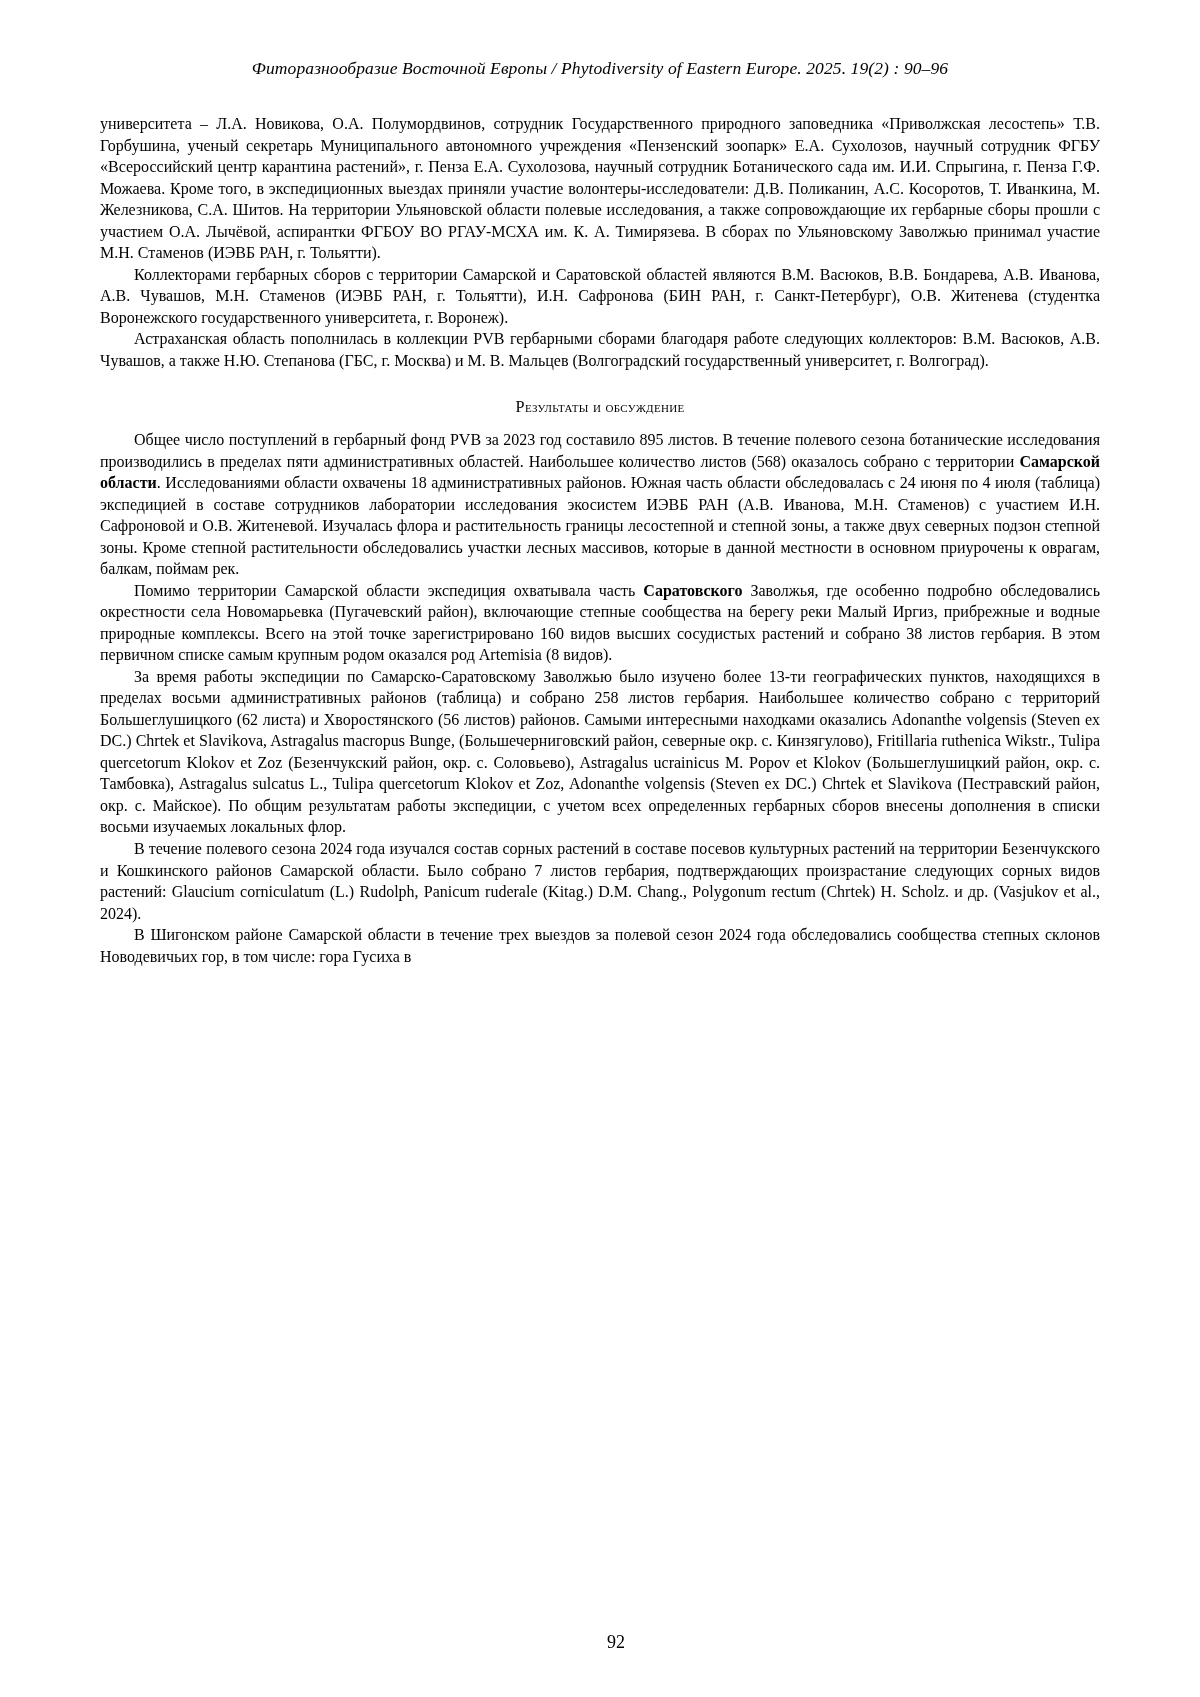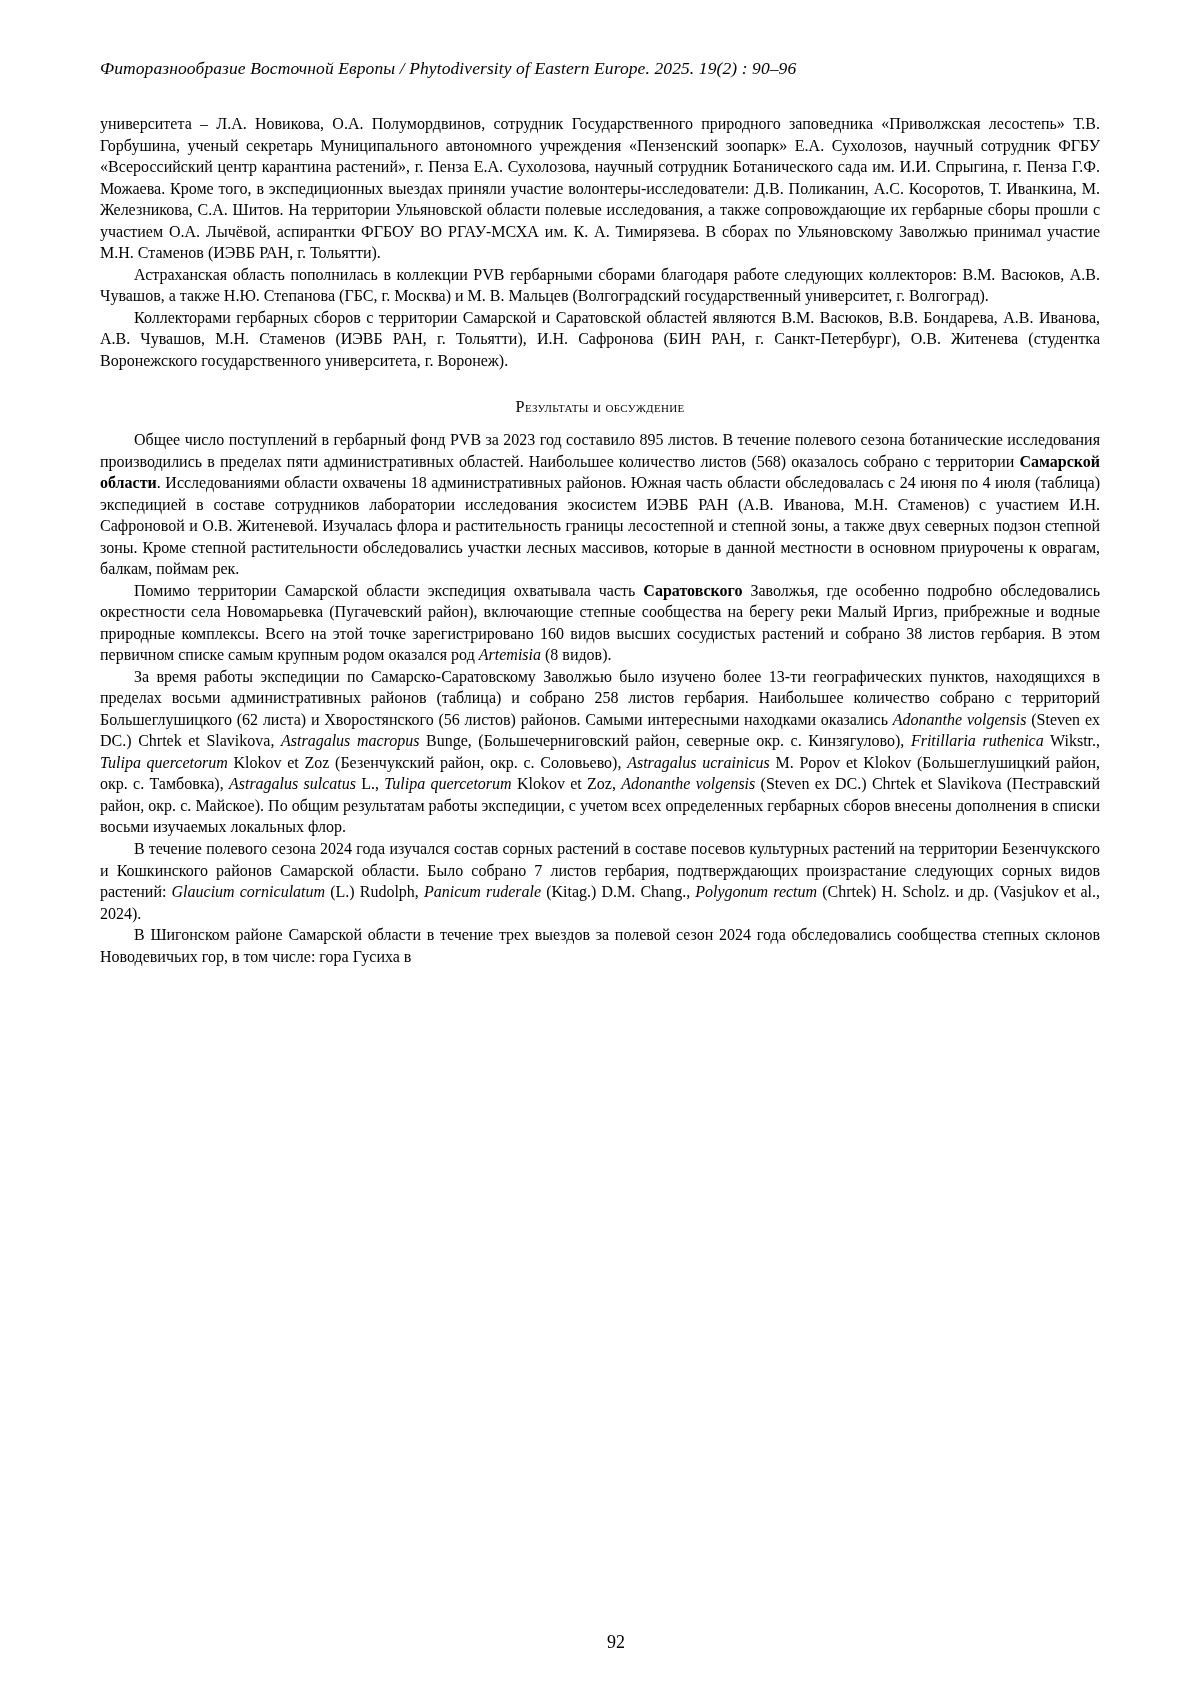--- a/index.html
+++ b/index.html
@@ -13,20 +13,21 @@
   }
   .page {
     width: 1200px;
     height: 1697px;
     box-sizing: border-box;
     padding: 58px 100px 40px 100px;
     position: relative;
     background: #ffffff;
   }
   .running-head {
+    text-align: center;
     font-style: italic;
     font-size: 17.5px;
     letter-spacing: 0.1px;
     margin-bottom: 34px;
   }
   .body-text p {
     margin: 0;
     font-size: 16px;
     line-height: 1.345;
     text-align: justify;
@@ -37,21 +38,21 @@
     text-indent: 34px;
   }
   .section-title {
     text-align: center;
     margin: 27px 0 12px 0;
     font-size: 16.2px;
     letter-spacing: 0.3px;
     font-variant: small-caps;
   }
   .bold { font-weight: bold; }
-  .ital { font-style: italic; }
+  .ital { }
   .page-number {
     position: absolute;
     left: 0;
     right: 0;
     bottom: 44px;
     text-align: center;
     font-size: 18px;
     margin-left: 32px;
   }
 </style>
@@ -59,23 +60,23 @@
 <body>
 
 <div class="page">
 
   <div class="running-head">Фиторазнообразие Восточной Европы / Phytodiversity of Eastern Europe. 2025. 19(2) : 90–96</div>
 
   <div class="body-text">
 
     <p>университета – Л.А. Новикова, О.А. Полумордвинов, сотрудник Государственного природного заповедника «Приволжская лесостепь» Т.В. Горбушина, ученый секретарь Муниципального автономного учреждения «Пензенский зоопарк» Е.А. Сухолозов, научный сотрудник ФГБУ «Всероссийский центр карантина растений», г. Пенза Е.А. Сухолозова, научный сотрудник Ботанического сада им. И.И. Спрыгина, г. Пенза Г.Ф. Можаева. Кроме того, в экспедиционных выездах приняли участие волонтеры-исследователи: Д.В. Поликанин, А.С. Косоротов, Т. Иванкина, М. Железникова, С.А. Шитов. На территории Ульяновской области полевые исследования, а также сопровождающие их гербарные сборы прошли с участием О.А. Лычёвой, аспирантки ФГБОУ ВО РГАУ-МСХА им. К. А. Тимирязева. В сборах по Ульяновскому Заволжью принимал участие М.Н. Стаменов (ИЭВБ РАН, г. Тольятти).</p>
 
+    <p class="indent">Коллекторами гербарных сборов с территории Самарской и Саратовской областей являются В.М. Васюков, В.В. Бондарева, А.В. Иванова, А.В. Чувашов, М.Н. Стаменов (ИЭВБ РАН, г. Тольятти), И.Н. Сафронова (БИН РАН, г. Санкт-Петербург), О.В. Житенева (студентка Воронежского государственного университета, г. Воронеж).</p>
+
     <p class="indent">Астраханская область пополнилась в коллекции PVB гербарными сборами благодаря работе следующих коллекторов: В.М. Васюков, А.В. Чувашов, а также Н.Ю. Степанова (ГБС, г. Москва) и М. В. Мальцев (Волгоградский государственный университет, г. Волгоград).</p>
-
-    <p class="indent">Коллекторами гербарных сборов с территории Самарской и Саратовской областей являются В.М. Васюков, В.В. Бондарева, А.В. Иванова, А.В. Чувашов, М.Н. Стаменов (ИЭВБ РАН, г. Тольятти), И.Н. Сафронова (БИН РАН, г. Санкт-Петербург), О.В. Житенева (студентка Воронежского государственного университета, г. Воронеж).</p>
 
 
     <div class="section-title">Результаты и обсуждение</div>
 
     <p class="indent"><span>Общее число поступлений в гербарный фонд PVB за 2023 год составило 895 листов. В течение полевого сезона ботанические исследования производились в пределах пяти административных областей. Наибольшее количество листов (568) оказалось собрано с территории </span><span class="bold">Самарской области</span><span>. Исследованиями области охвачены 18 административных районов. Южная часть области обследовалась с 24 июня по 4 июля (таблица) экспедицией в составе сотрудников лаборатории исследования экосистем ИЭВБ РАН (А.В. Иванова, М.Н. Стаменов) с участием И.Н. Сафроновой и О.В. Житеневой. Изучалась флора и растительность границы лесостепной и степной зоны, а также двух северных подзон степной зоны. Кроме степной растительности обследовались участки лесных массивов, которые в данной местности в основном приурочены к оврагам, балкам, поймам рек.</span></p>
 
     <p class="indent"><span>Помимо территории Самарской области экспедиция охватывала часть </span><span class="bold">Саратовского</span><span> Заволжья, где особенно подробно обследовались окрестности села Новомарьевка (Пугачевский район), включающие степные сообщества на берегу реки Малый Иргиз, прибрежные и водные природные комплексы. Всего на этой точке зарегистрировано 160 видов высших сосудистых растений и собрано 38 листов гербария. В этом первичном списке самым крупным родом оказался род </span><span class="ital">Artemisia</span><span> (8 видов).</span></p>
 
     <p class="indent"><span>За время работы экспедиции по Самарско-Саратовскому Заволжью было изучено более 13-ти географических пунктов, находящихся в пределах восьми административных районов (таблица) и собрано 258 листов гербария. Наибольшее количество собрано с территорий Большеглушицкого (62 листа) и Хворостянского (56 листов) районов. Самыми интересными находками оказались </span><span class="ital">Adonanthe volgensis</span><span> (Steven ex DC.) Chrtek et Slavikova, </span><span class="ital">Astragalus macropus</span><span> Bunge, (Большечерниговский район, северные окр. с. Кинзягулово), </span><span class="ital">Fritillaria ruthenica</span><span> Wikstr., </span><span class="ital">Tulipa quercetorum</span><span> Klokov et Zoz (Безенчукский район, окр. с. Соловьево), </span><span class="ital">Astragalus ucrainicus</span><span> M. Popov et Klokov (Большеглушицкий район, окр. с. Тамбовка), </span><span class="ital">Astragalus sulcatus</span><span> L., </span><span class="ital">Tulipa quercetorum</span><span> Klokov et Zoz, </span><span class="ital">Adonanthe volgensis</span><span> (Steven ex DC.) Chrtek et Slavikova (Пестравский район, окр. с. Майское). По общим результатам работы экспедиции, с учетом всех определенных гербарных сборов внесены дополнения в списки восьми изучаемых локальных флор.</span></p>
 

